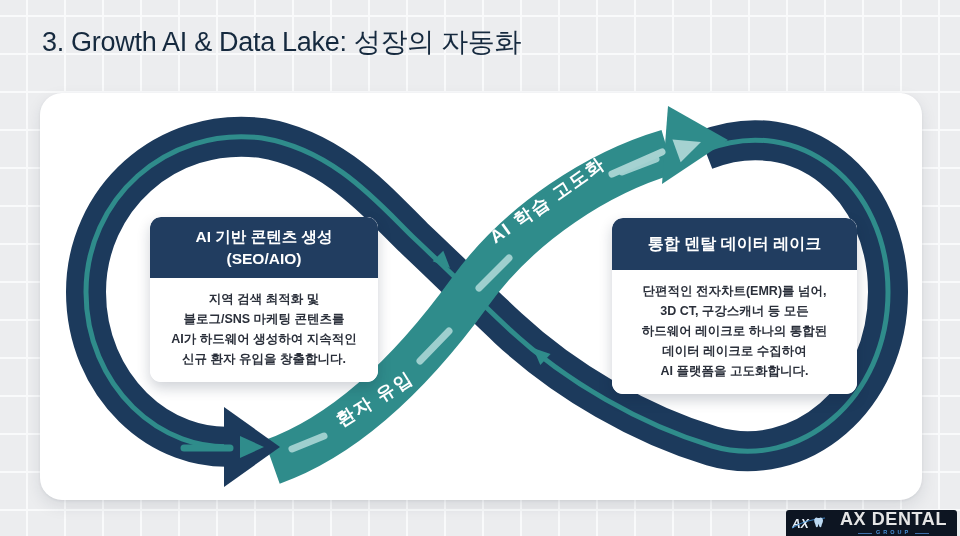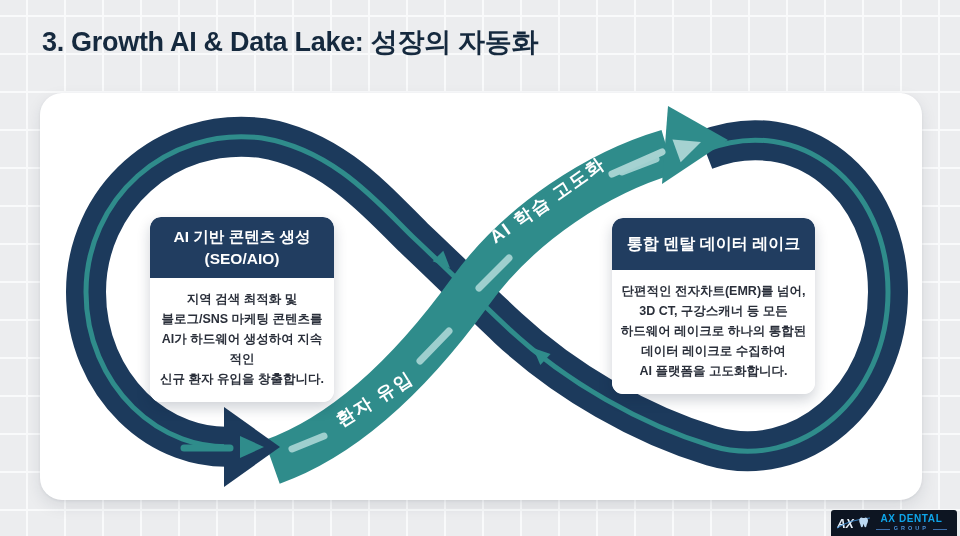--- a/index.html
+++ b/index.html
@@ -9,58 +9,58 @@
     background-color:#ecedef;
     background-image:
       linear-gradient(#f9fafb 2px, transparent 2px),
       linear-gradient(90deg, #f9fafb 2px, transparent 2px);
     background-size:38px 38px;
     background-position:-12px 15px;
     position:relative;
   }
   .slide-title {
     position:absolute; left:42px; top:24px;
-    font-size:27px; font-weight:700; letter-spacing:-0.3px;
+    font-size:27px; font-weight:400; letter-spacing:-0.3px;
     color:#15293e;
   }
   .panel {
     position:absolute; left:40px; top:93px; width:882px; height:407px;
     background:#ffffff; border-radius:22px;
     box-shadow:0 6px 16px rgba(30,40,60,.10), 0 1px 3px rgba(30,40,60,.07);
   }
   .diagram-svg { position:absolute; left:0; top:0; width:960px; height:536px; }
   .ribbon-label { fill:#ffffff; font-weight:bold; font-size:18px; letter-spacing:2px; }
   .card {
     position:absolute; border-radius:11px;
     box-shadow:0 6px 14px rgba(15,30,55,.20);
     background:#ffffff; z-index:3; overflow:hidden;
   }
-  .card-left  { left:150px; top:217px; width:184px; }
-  .card-right { left:612px; top:218px; width:203px; }
+  .card-left  { left:150px; top:217px; width:228px; }
+  .card-right { left:612px; top:218px; width:245px; }
   .card-header {
     background:#213d60; color:#ffffff; text-align:center;
     font-weight:800; font-size:15.5px; line-height:1.4;
     padding:9px 6px; white-space:pre-line;
     border-radius:11px 11px 0 0;
   }
   .card-right .card-header { padding:15px 6px; font-size:16px; }
   .card-body {
     background:#ffffff; color:#2a2f3a; text-align:center;
     font-size:12.5px; font-weight:600; line-height:1.6;
     padding:11px 6px 13px; white-space:pre-line;
     border-radius:0 0 11px 11px;
   }
   .logo-bar {
     position:absolute; right:3px; bottom:0; height:26px; z-index:5;
     background:#0d1522; border-radius:3px 3px 0 0;
-    display:flex; align-items:center; gap:5px; padding:0 10px 0 6px;
+    display:flex; align-items:center; gap:14px; padding:0 10px 0 6px;
   }
   .logo-mark { display:block; }
   .logo-texts { display:flex; flex-direction:column; align-items:center; line-height:1; }
-  .logo-brand { color:#0ea5e9; font-weight:800; font-size:10px; letter-spacing:.6px; }
+  .logo-brand { color:#e5e5e5; font-weight:800; font-size:18px; letter-spacing:.6px; }
   .logo-group-row { display:flex; align-items:center; gap:4px; margin-top:2px; }
   .logo-group-row .dash { width:14px; height:1px; background:#3f6ea8; }
   .logo-sub { color:#4a92da; font-weight:bold; font-size:5.5px; letter-spacing:3px; }
 </style>
 </head>
 <body>
 
 <div class="slide-title">3. Growth AI &amp; Data Lake: 성장의 자동화</div>
 
 <div class="panel"></div>

